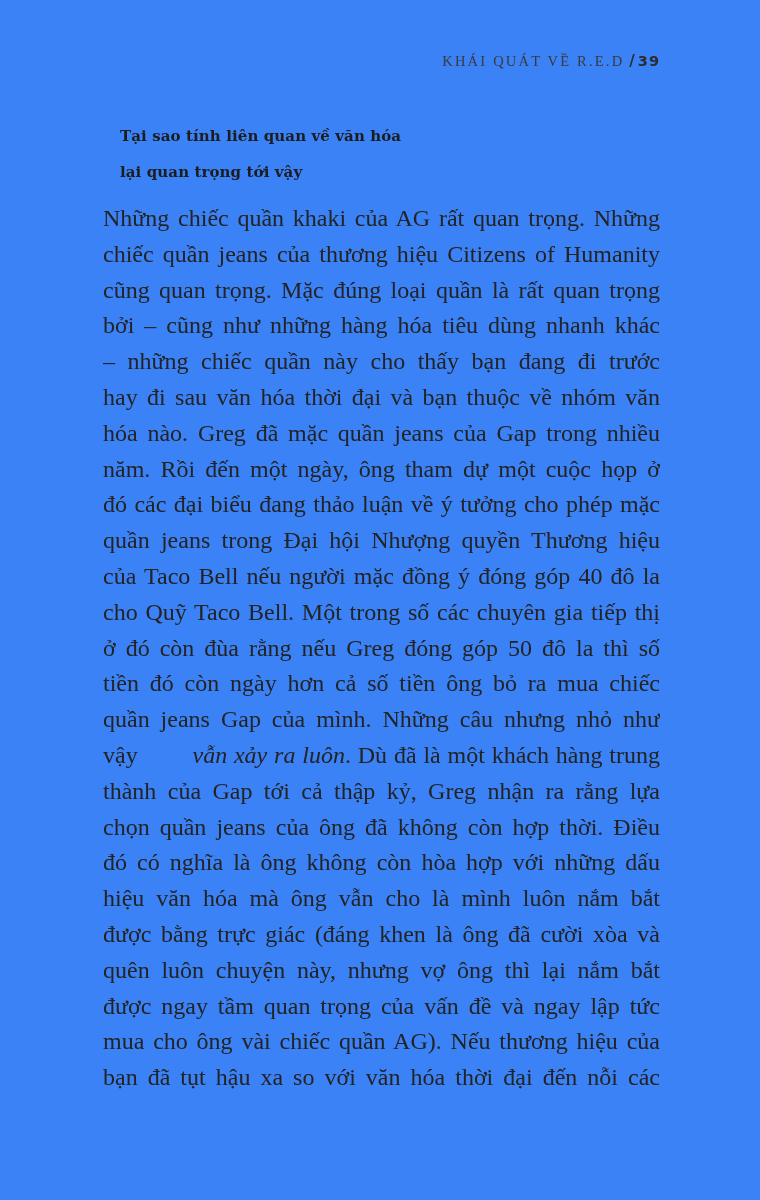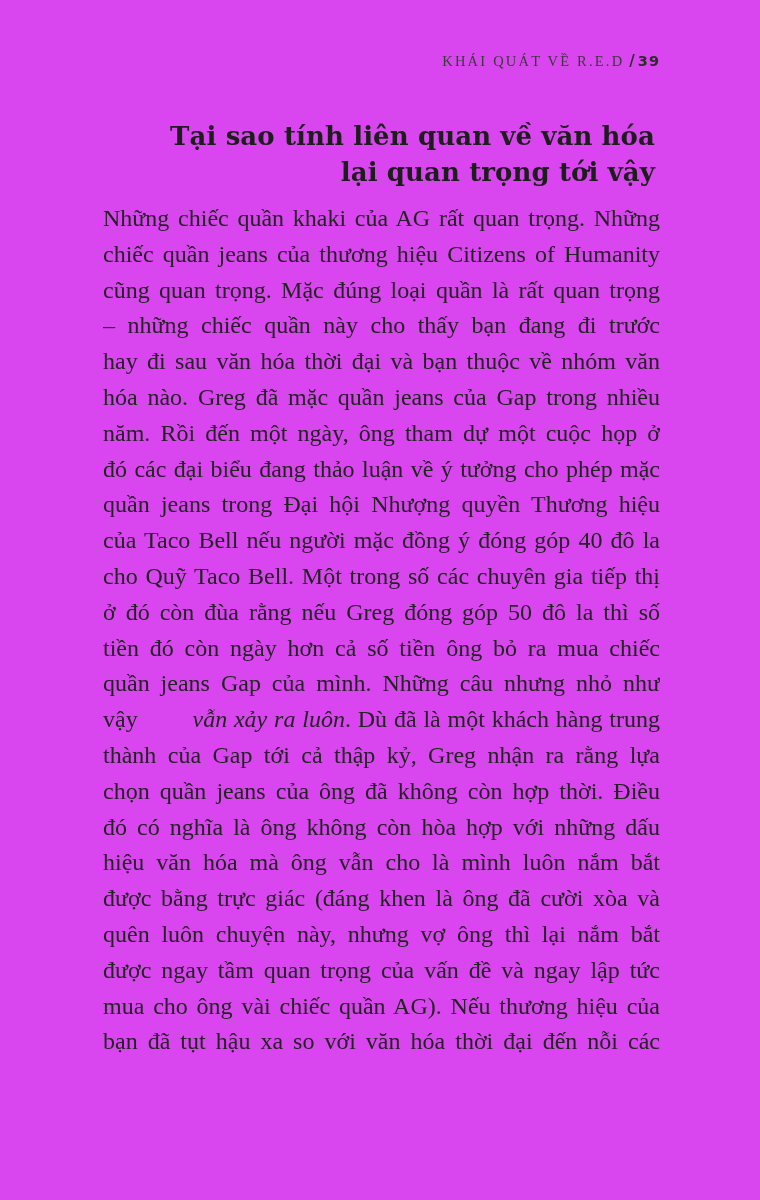--- a/index.html
+++ b/index.html
@@ -4,21 +4,21 @@
 <style>
   html, body {
     margin: 0;
     padding: 0;
     background: #ffffff;
   }
   .page {
     position: relative;
     width: 760px;
     height: 1200px;
-    background: #d946ef;
+    background: #3b82f6;
     overflow: hidden;
     font-family: "Liberation Serif", serif;
   }
   .running-header {
     position: absolute;
     top: 52px;
     left: 103px;
     width: 557px;
     text-align: right;
     font-family: "Liberation Serif", serif;
@@ -38,29 +38,28 @@
   .running-header .pagenum {
     font-family: "DejaVu Sans", sans-serif;
     font-weight: 600;
     font-size: 14.5px;
     letter-spacing: 1px;
     color: #2c2c2c;
   }
   .heading {
     position: absolute;
     top: 118px;
-    left: 98px;
+    left: 120px;
     width: 557px;
     font-family: "DejaVu Serif", serif;
     font-weight: 700;
-    font-size: 26px;
+    font-size: 15px;
     line-height: 36px;
     color: #1d1d1d;
     letter-spacing: 0.1px;
-    text-align: right;
   }
   .body-text {
     position: absolute;
     top: 201px;
     left: 103px;
     width: 557px;
     font-family: "Liberation Serif", serif;
     font-size: 24px;
     color: #232323;
   }
@@ -87,20 +86,21 @@
 
   <div class="heading">
     <div>Tại sao tính liên quan về văn hóa</div>
     <div>lại quan trọng tới vậy</div>
   </div>
 
   <div class="body-text">
       <div class="bline"><span>Những chiếc quần khaki của AG rất quan trọng. Những</span></div>
       <div class="bline"><span>chiếc quần jeans của thương hiệu Citizens of Humanity</span></div>
       <div class="bline"><span>cũng quan trọng. Mặc đúng loại quần là rất quan trọng</span></div>
+      <div class="bline"><span>bởi – cũng như những hàng hóa tiêu dùng nhanh khác</span></div>
       <div class="bline"><span>– những chiếc quần này cho thấy bạn đang đi trước</span></div>
       <div class="bline"><span>hay đi sau văn hóa thời đại và bạn thuộc về nhóm văn</span></div>
       <div class="bline"><span>hóa nào. Greg đã mặc quần jeans của Gap trong nhiều</span></div>
       <div class="bline"><span>năm. Rồi đến một ngày, ông tham dự một cuộc họp ở</span></div>
       <div class="bline"><span>đó các đại biểu đang thảo luận về ý tưởng cho phép mặc</span></div>
       <div class="bline"><span>quần jeans trong Đại hội Nhượng quyền Thương hiệu</span></div>
       <div class="bline"><span>của Taco Bell nếu người mặc đồng ý đóng góp 40 đô la</span></div>
       <div class="bline"><span>cho Quỹ Taco Bell. Một trong số các chuyên gia tiếp thị</span></div>
       <div class="bline"><span>ở đó còn đùa rằng nếu Greg đóng góp 50 đô la thì số</span></div>
       <div class="bline"><span>tiền đó còn ngày hơn cả số tiền ông bỏ ra mua chiếc</span></div>

